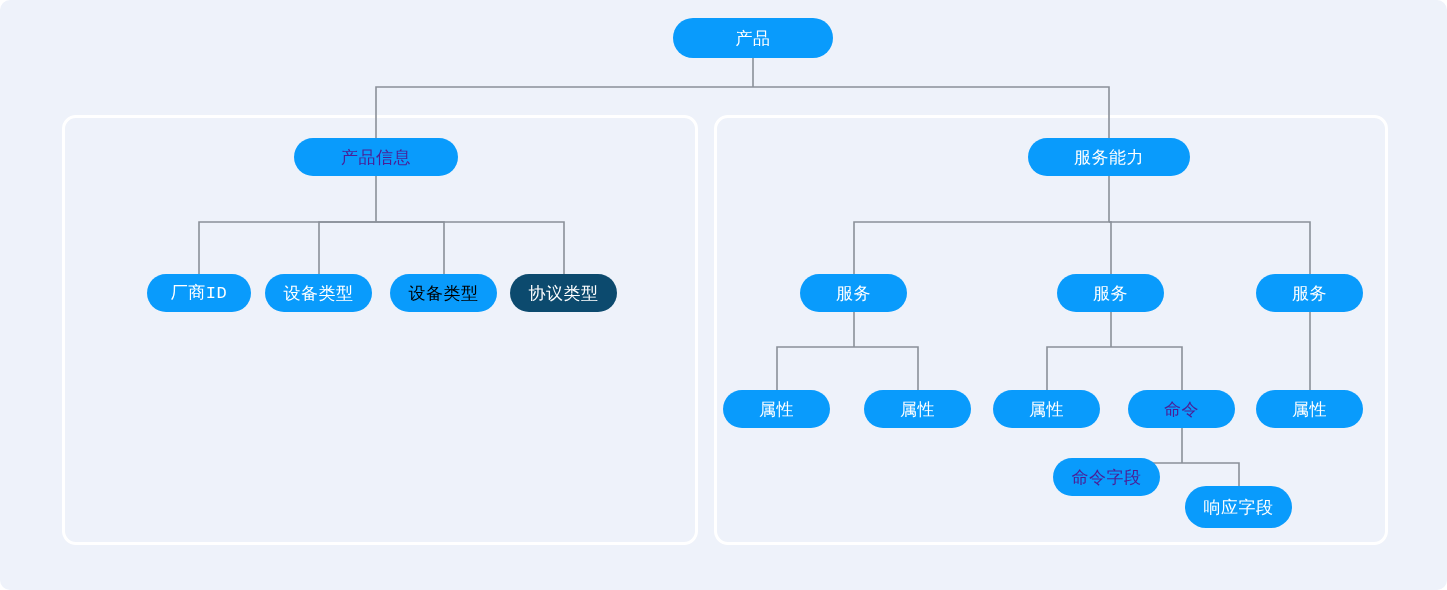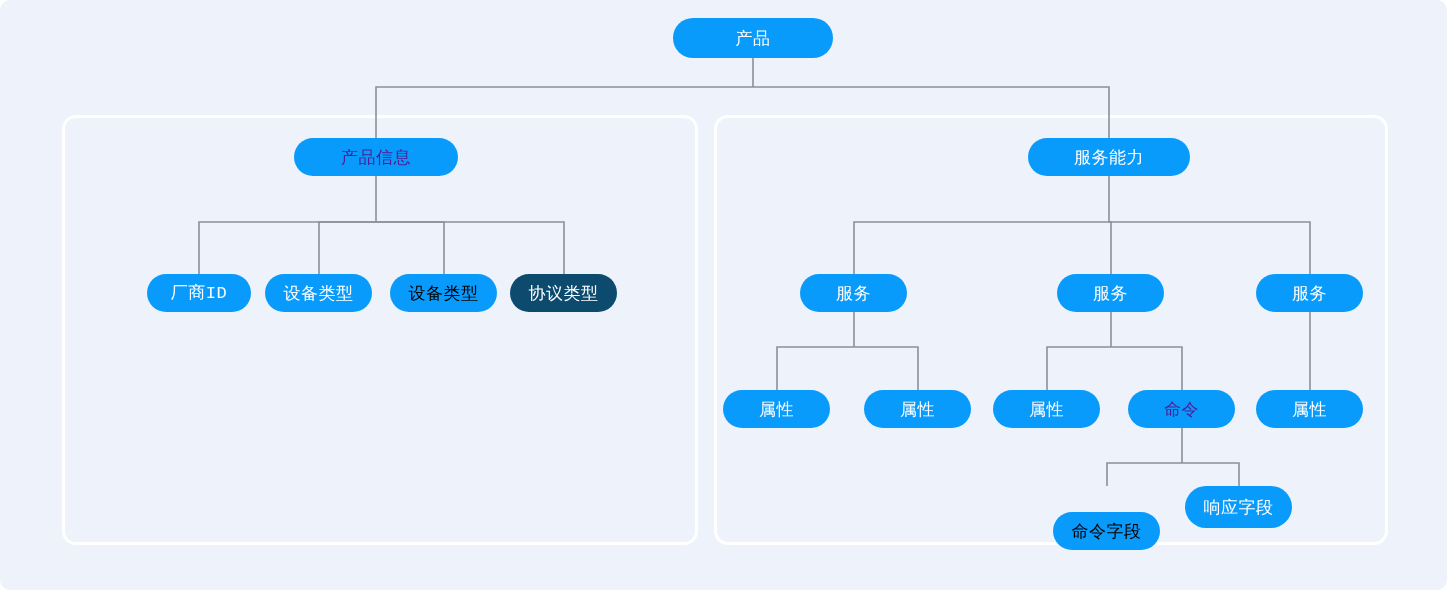--- a/index.html
+++ b/index.html
@@ -135,17 +135,17 @@
       <div class="node" style="left: 390px; top: 274px; width: 107px; height: 38px; background: rgb(9, 155, 252); color: #000000;">设备类型</div>
       <div class="node" style="left: 510px; top: 274px; width: 107px; height: 38px; background: #0c4a6e; color: rgb(255, 255, 255);">协议类型</div>
       <div class="node" style="left: 800px; top: 274px; width: 107px; height: 38px; background: rgb(9, 155, 252); color: rgb(255, 255, 255);">服务</div>
       <div class="node" style="left: 1057px; top: 274px; width: 107px; height: 38px; background: rgb(9, 155, 252); color: rgb(255, 255, 255);">服务</div>
       <div class="node" style="left: 1256px; top: 274px; width: 107px; height: 38px; background: rgb(9, 155, 252); color: rgb(255, 255, 255);">服务</div>
       <div class="node" style="left: 723px; top: 390px; width: 107px; height: 38px; background: rgb(9, 155, 252); color: rgb(255, 255, 255);">属性</div>
       <div class="node" style="left: 864px; top: 390px; width: 107px; height: 38px; background: rgb(9, 155, 252); color: rgb(255, 255, 255);">属性</div>
       <div class="node" style="left: 993px; top: 390px; width: 107px; height: 38px; background: rgb(9, 155, 252); color: rgb(255, 255, 255);">属性</div>
       <div class="node" style="left: 1128px; top: 390px; width: 107px; height: 38px; background: rgb(9, 155, 252); color: #4c1d95;">命令</div>
       <div class="node" style="left: 1256px; top: 390px; width: 107px; height: 38px; background: rgb(9, 155, 252); color: rgb(255, 255, 255);">属性</div>
-      <div class="node" style="left: 1053px; top: 512px; width: 107px; height: 38px; background: rgb(9, 155, 252); color: #000000;">命令字段</div>
+      <div class="node" style="left: 1053px; top: 458px; width: 107px; height: 38px; background: rgb(9, 155, 252); color: #4c1d95;">命令字段</div>
       <div class="node" style="left: 1185px; top: 486px; width: 107px; height: 42px; background: rgb(9, 155, 252); color: rgb(255, 255, 255);">响应字段</div>
     </div>
 
 </div>
 
 </body></html>

